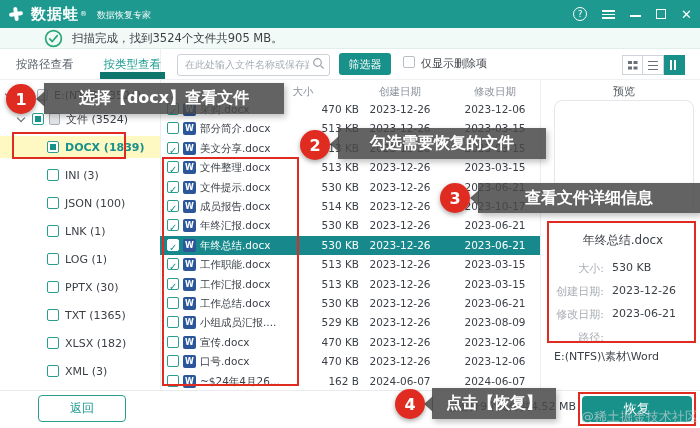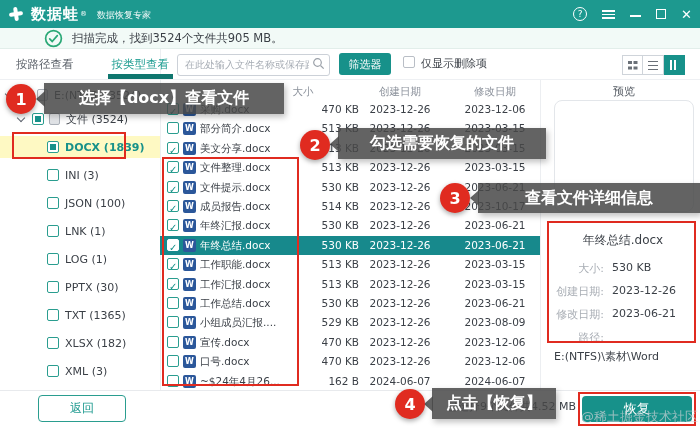--- a/index.html
+++ b/index.html
@@ -23,23 +23,23 @@
 .wc-max{width:10px;height:10px;border:1.6px solid #fff}
 .wc-close{font-size:13px;line-height:13px}
 
 
 .scanbar{position:absolute;left:0;top:28px;width:700px;height:21px;background:#f2faf7;border-bottom:1px solid #e2eeea;display:flex;align-items:center;padding-left:44px}
 .scanbar svg{margin-right:9px}
 .scanmsg{font-size:11.5px;color:#3a3f46}
 
 
 .hline{position:absolute;left:0;top:79px;width:700px;height:1px;background:#eef0f3}
-.tabs{position:absolute;left:12px;top:54px;display:flex;gap:30px;height:25px}
+.tabs{position:absolute;left:12px;top:54px;display:flex;gap:22px;height:25px}
 .tab{font-size:11.5px;color:#5a6068;padding:3px 4px 6px;cursor:pointer}
-.tab.active{color:#1a9c90;border-bottom:5px solid #0f766e}
+.tab.active{color:#1a9c90;border-bottom:7px solid #0f766e}
 .search{position:absolute;left:177px;top:53px;width:153px;height:22px}
 .search input{width:100%;height:100%;border:1px solid #ccd1d8;border-radius:3px;font-size:10px;padding:0 20px 0 7px;color:#6a7077;font-family:inherit;outline:none}
 .search input::placeholder{color:#a7adb5}
 .search svg{position:absolute;right:5px;top:4px}
 .filterbtn{position:absolute;left:339px;top:53px;width:52px;height:22px;background:#17918a;color:#fff;border:none;border-radius:3px;font-size:11px;font-family:inherit;cursor:pointer}
 .onlydel{position:absolute;left:403px;top:56px;display:flex;align-items:flex-start;gap:6px;cursor:pointer}
 .box{width:12px;height:12px;border:1px solid #b9bec6;border-radius:2px;background:#fff}
 .onlydel span.lab{font-size:11px;color:#3a3f46}
 .vtoggles{position:absolute;left:622px;top:55px;display:flex}
 .vt{width:21px;height:20px;border:1px solid #cfd4da;background:#fff;display:flex;align-items:center;justify-content:center;cursor:pointer}

